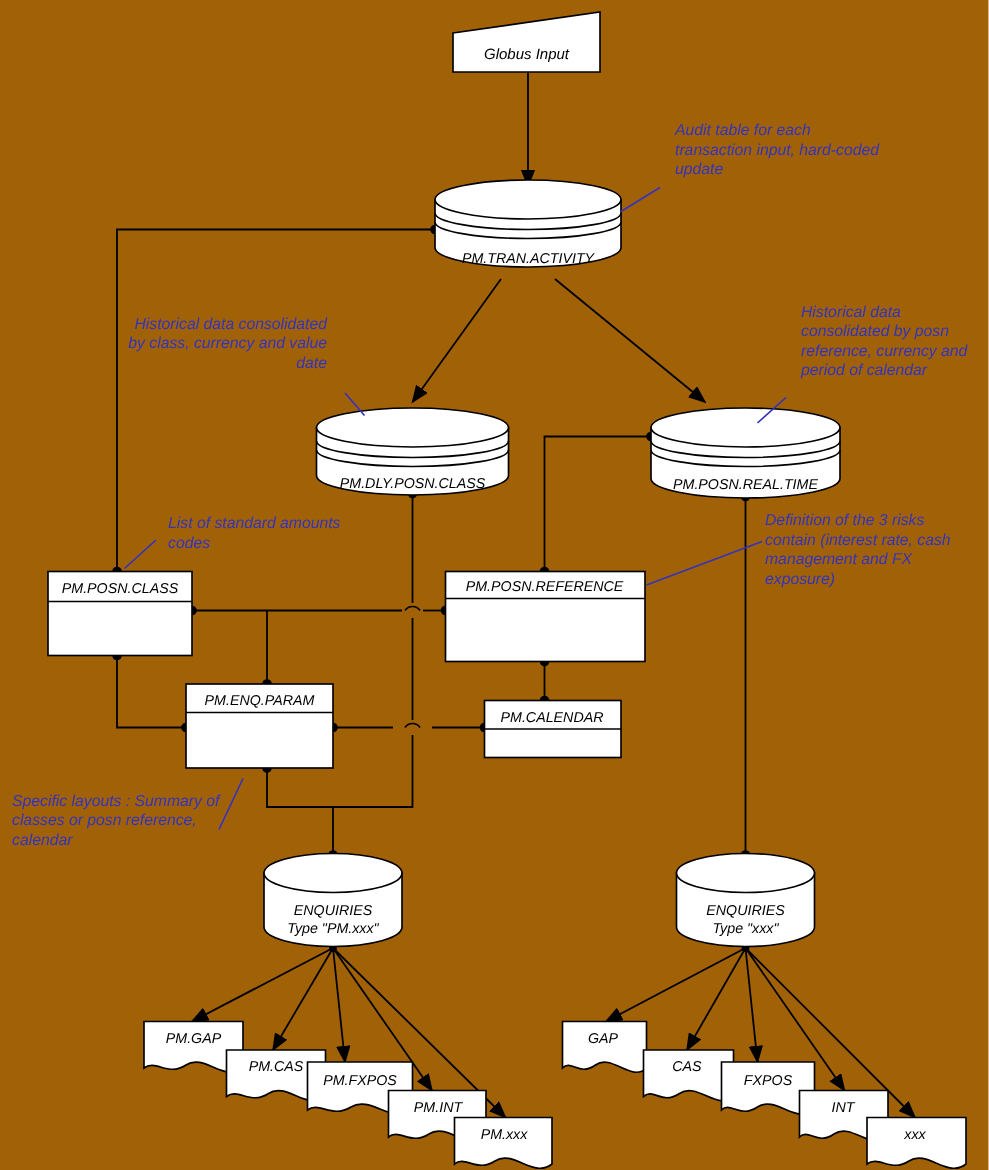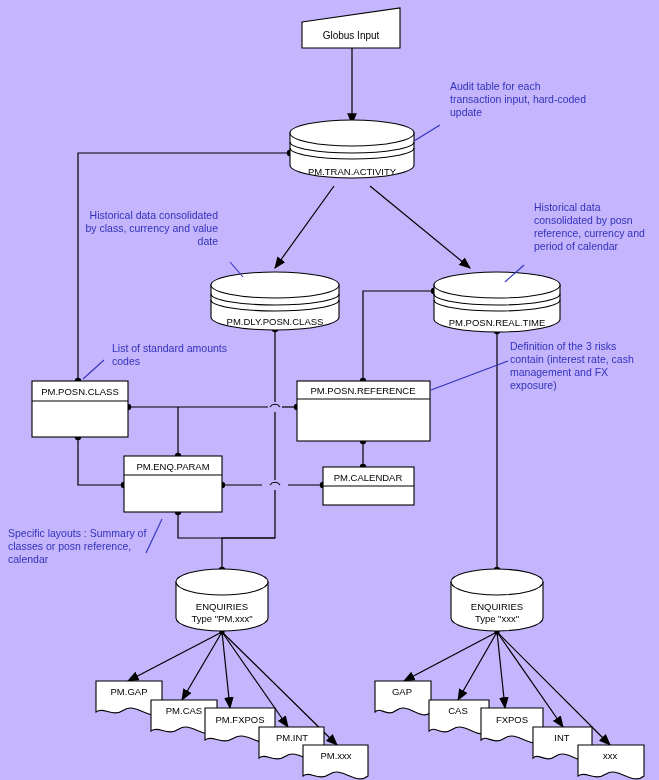--- a/index.html
+++ b/index.html
@@ -1,17 +1,17 @@
 <!DOCTYPE html>
 <html><head>
 <meta charset="utf-8">
 <style>
   html,body{margin:0;padding:0;background:#ffffff;}
-  #page{position:relative;width:659px;height:780px;background:#c4b5fd;overflow:hidden;
-        font-family:"Liberation Sans", sans-serif;}
+  #page{position:relative;width:659px;height:780px;background:#a16207;overflow:hidden;
+        font-family:"Liberation Sans", sans-serif;font-style:italic;}
   svg{position:absolute;left:0;top:0;width:659px;height:780px;}
   .shp{fill:#ffffff;stroke:#000000;stroke-width:1.1;}
   .shpnf{fill:none;stroke:#000000;stroke-width:1.1;}
   .lnk{fill:none;stroke:#000000;stroke-width:1.2;}
   .dot{fill:#000000;}
   .lbl{font-family:"Liberation Sans", sans-serif;font-size:9.5px;fill:#000;}
   .lbl2{font-family:"Liberation Sans", sans-serif;font-size:10px;fill:#000;}
   .note{font-family:"Liberation Sans", sans-serif;font-size:10.5px;fill:#3333bb;}
   .noteln{fill:none;stroke:#3333bb;stroke-width:1.1;}
 </style>

